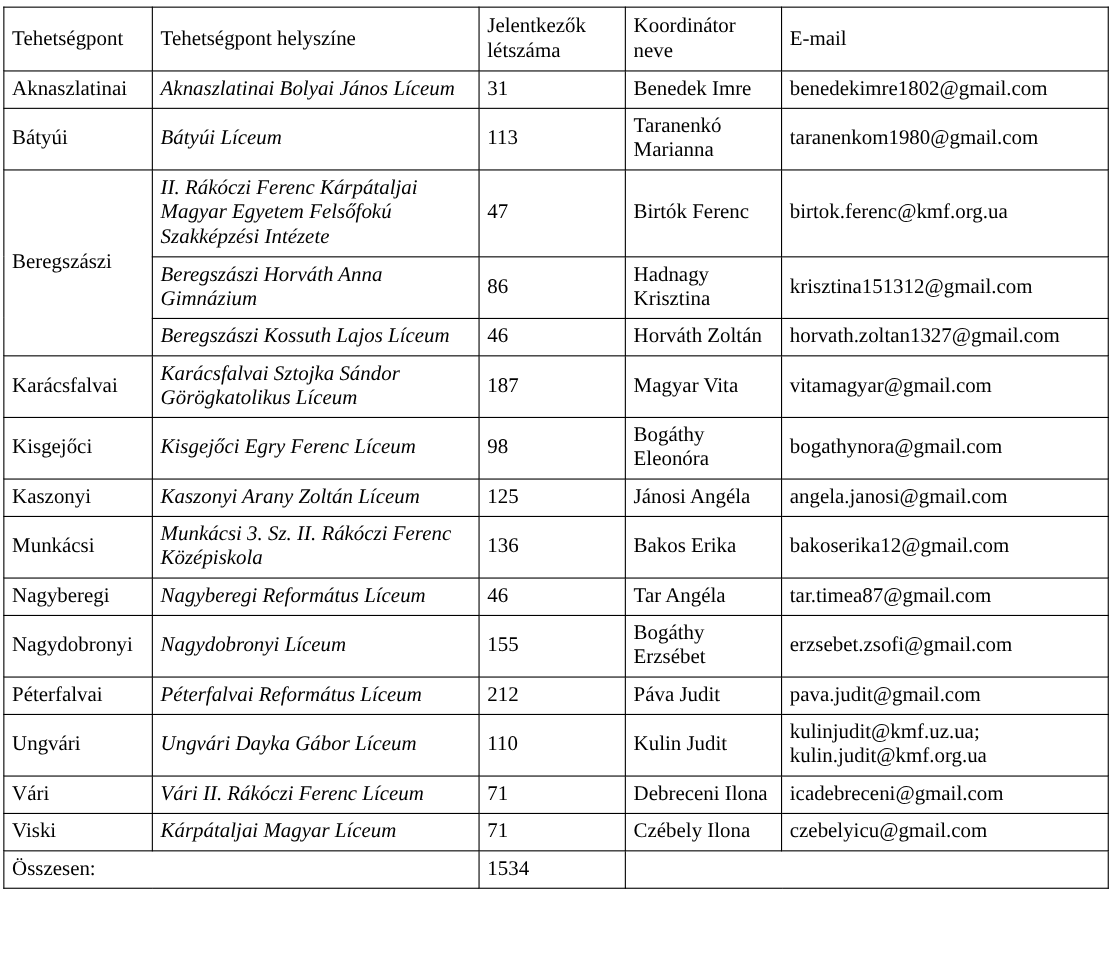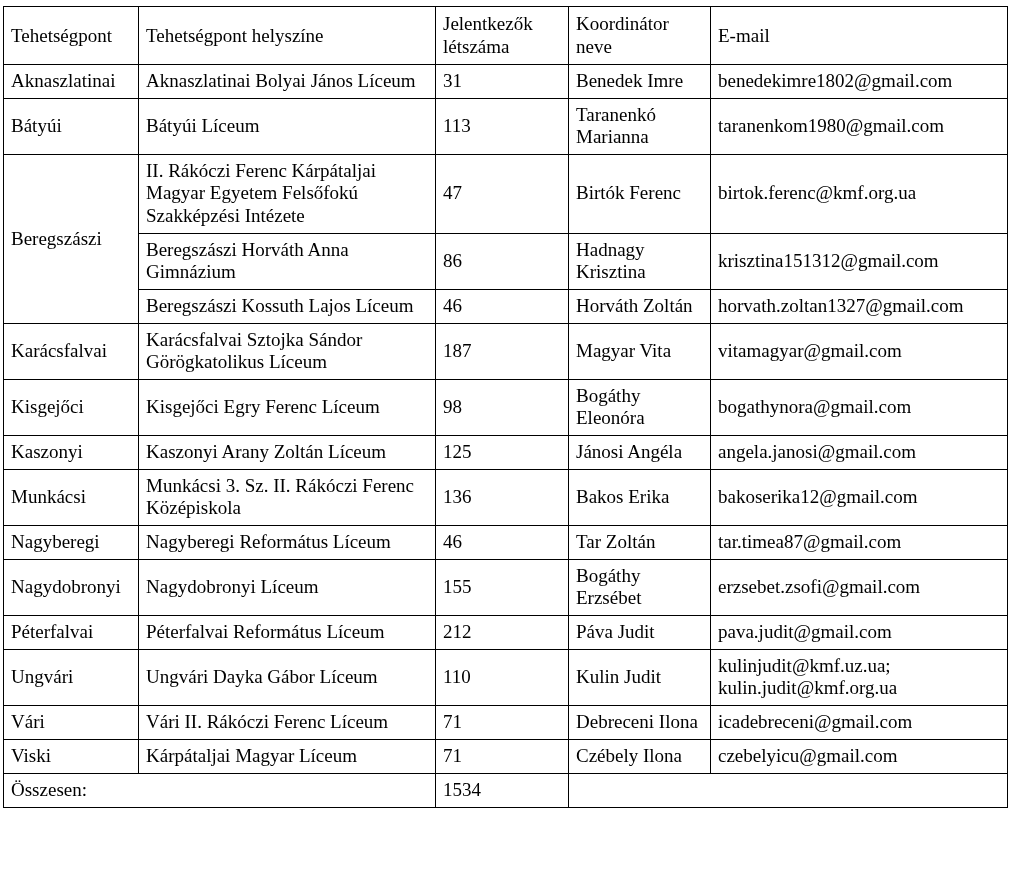--- a/index.html
+++ b/index.html
@@ -52,20 +52,21 @@
   col.c-coord    { width: 142px; }
   col.c-email    { width: 297px; }
 
   td.point-cell {
     text-align: left;
     vertical-align: middle;
   }
   td.venue-cell {
     text-align: left;
     vertical-align: middle;
+    font-style: italic;
   }
   td.count-cell {
     text-align: center;
     vertical-align: middle;
   }
   td.coord-cell {
     text-align: left;
     vertical-align: middle;
   }
   td.email-cell {
@@ -173,21 +174,21 @@
           <td class="point-cell nowrapline">Munkácsi</td>
           <td class="venue-cell nowrapline">Munkácsi 3. Sz. II. Rákóczi Ferenc Középiskola</td>
           <td class="count-cell">136</td>
           <td class="coord-cell nowrapline">Bakos Erika</td>
           <td class="email-cell nowrapline">bakoserika12@gmail.com</td>
         </tr>
         <tr>
           <td class="point-cell nowrapline">Nagyberegi</td>
           <td class="venue-cell nowrapline">Nagyberegi Református Líceum</td>
           <td class="count-cell">46</td>
-          <td class="coord-cell nowrapline">Tar Zoltán</td>
+          <td class="coord-cell nowrapline">Tar Angéla</td>
           <td class="email-cell nowrapline">tar.timea87@gmail.com</td>
         </tr>
         <tr>
           <td class="point-cell nowrapline">Nagydobronyi</td>
           <td class="venue-cell nowrapline">Nagydobronyi Líceum</td>
           <td class="count-cell">155</td>
           <td class="coord-cell nowrapline">Bogáthy Erzsébet</td>
           <td class="email-cell nowrapline">erzsebet.zsofi@gmail.com</td>
         </tr>
         <tr>

